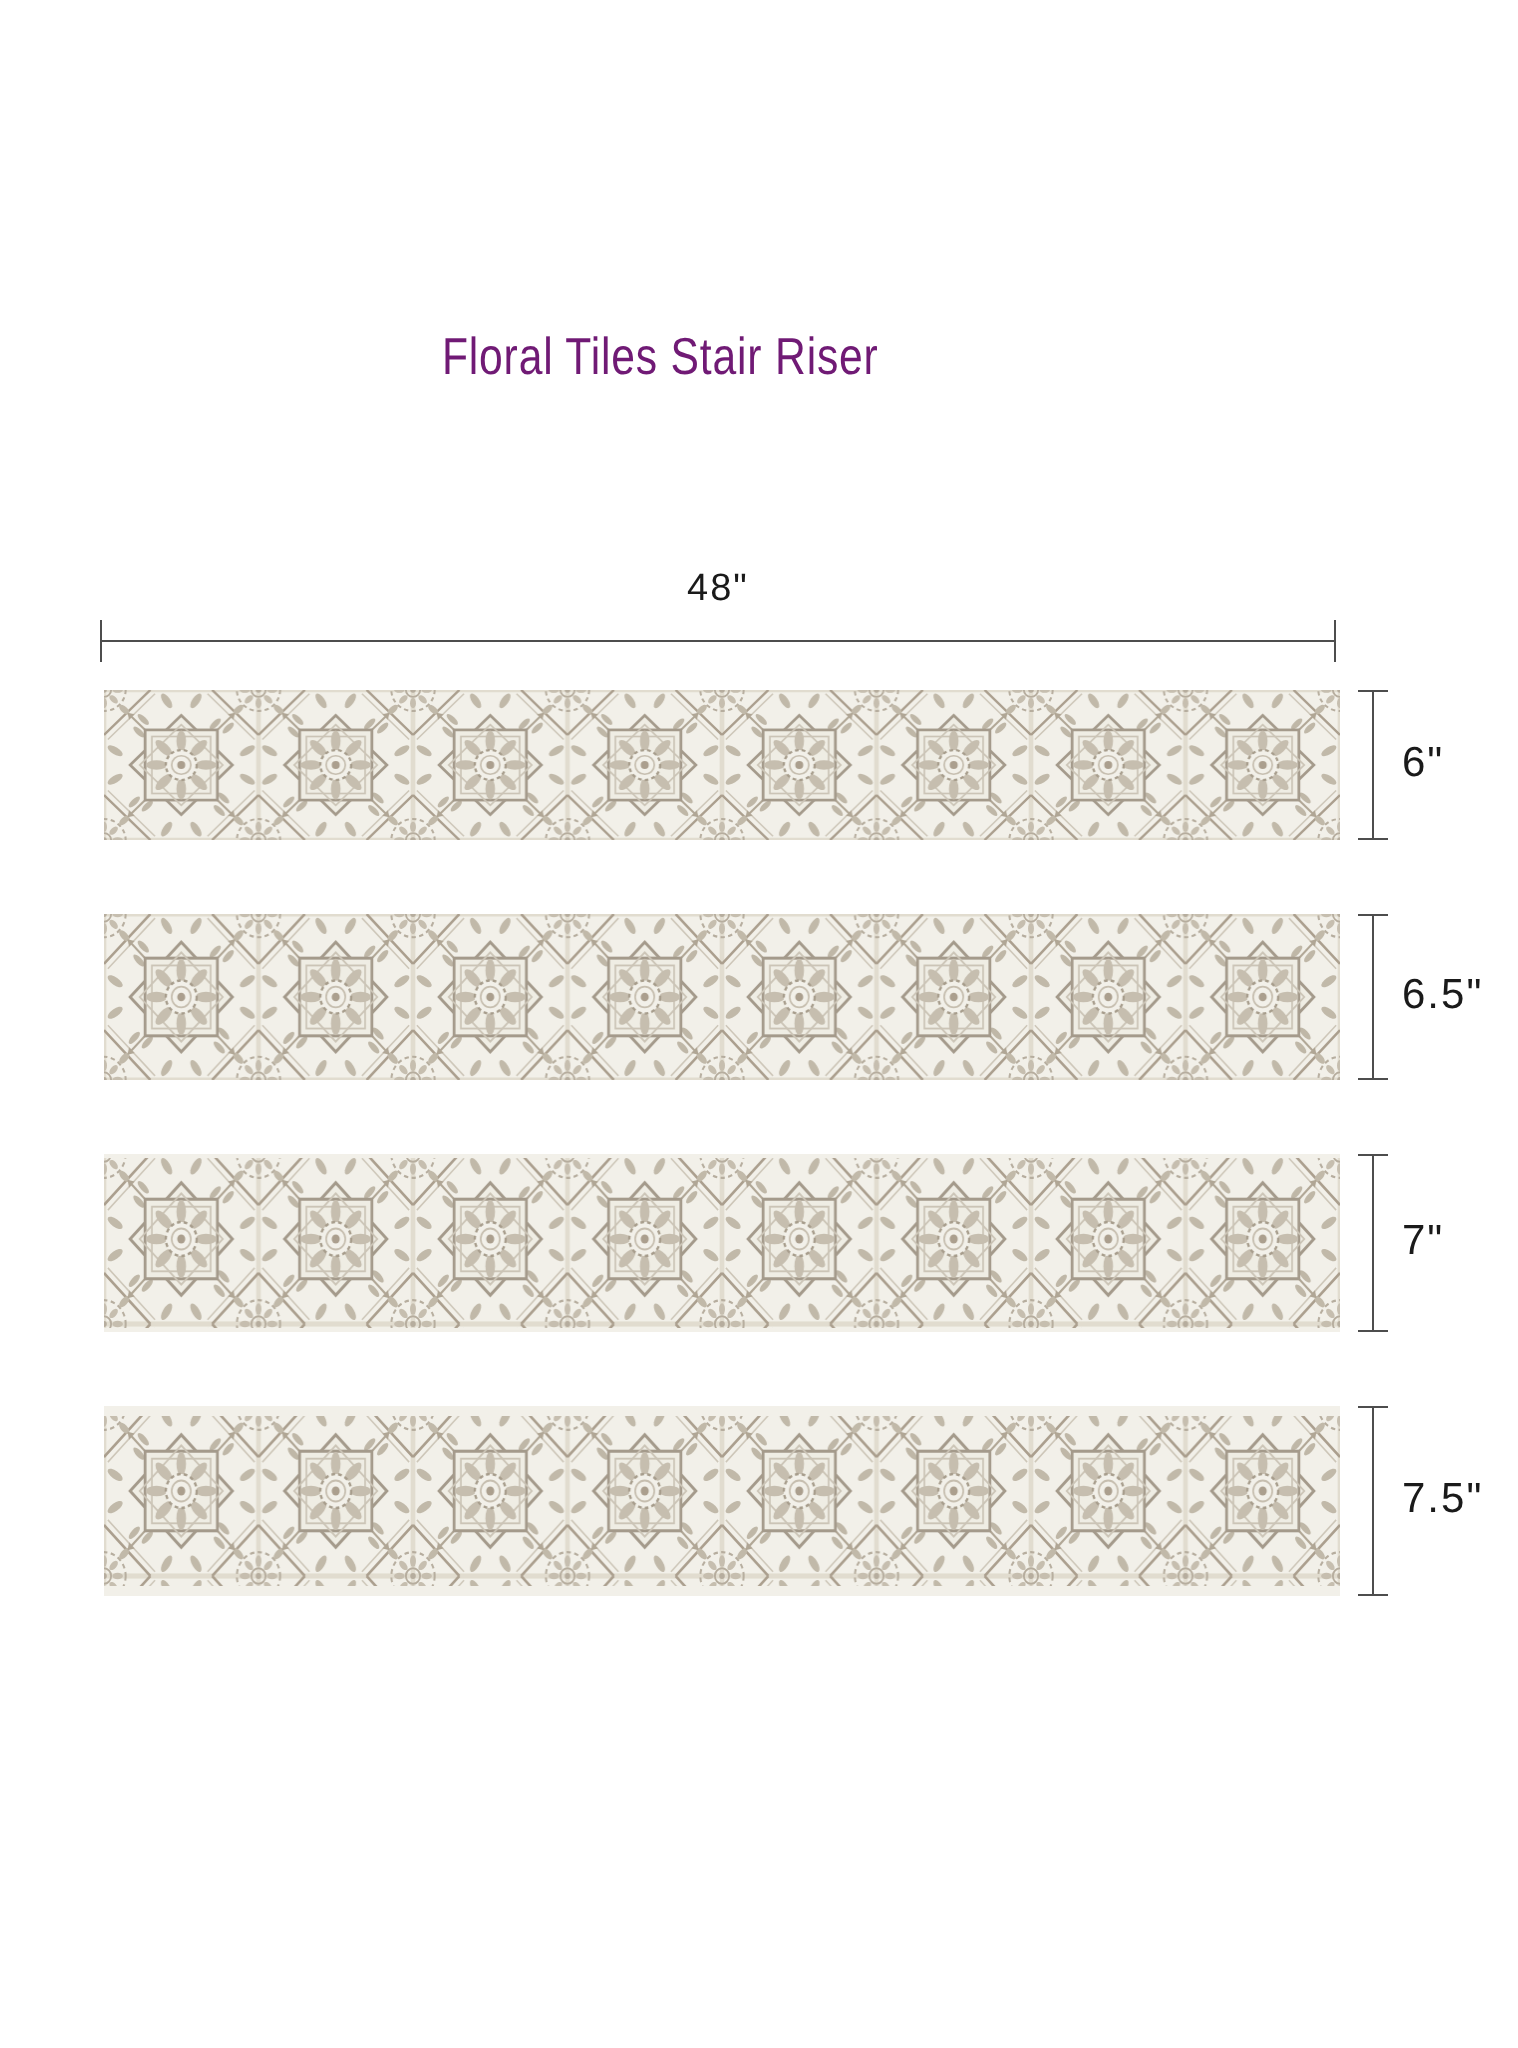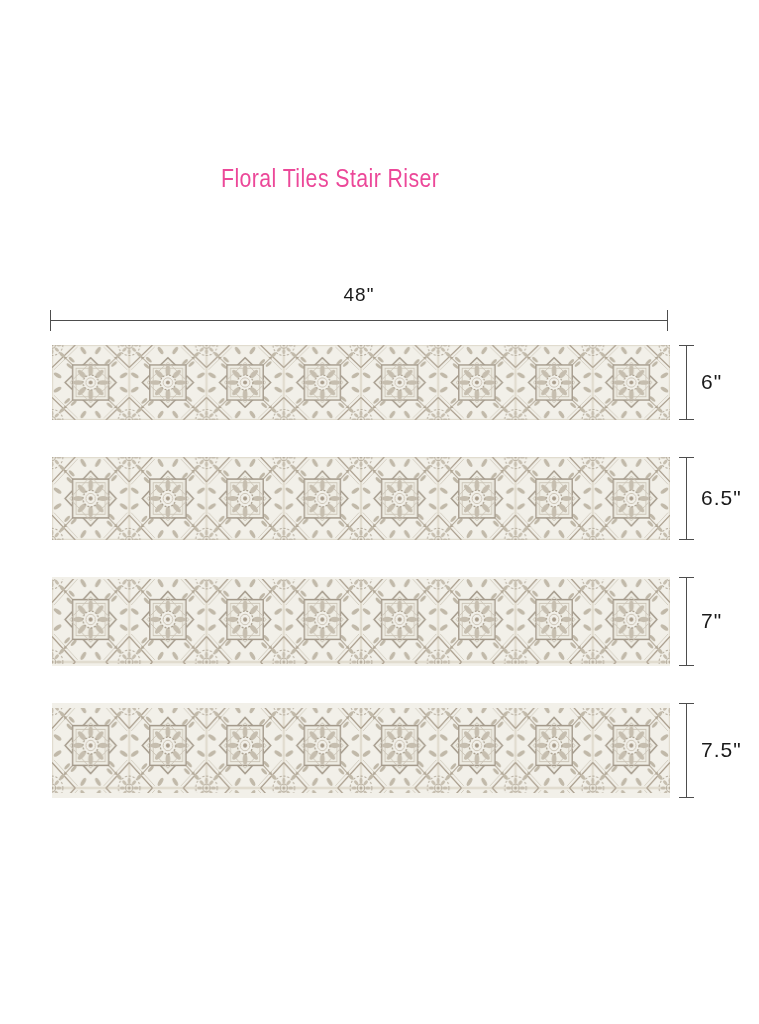--- a/index.html
+++ b/index.html
@@ -10,21 +10,21 @@
     font-family:"Liberation Sans", sans-serif;
     overflow:hidden;
   }
   .title{
     position:absolute;
     left:0;top:163px;width:661px;
     text-align:center;
     font-size:26px;
     font-weight:300;
     letter-spacing:0.5px;
-    color:#ec4899;
+    color:#701a75;
   }
   .title span{display:inline-block;transform:scaleX(0.82);transform-origin:center;}
 
   
   .h-dim{position:absolute;left:50px;top:310px;width:618px;height:21px;}
   .h-dim .line{position:absolute;left:0;right:0;top:10px;height:1px;background:#4d4d4d;}
   .h-dim .tick-l{position:absolute;left:0;top:0;width:1px;height:21px;background:#4d4d4d;}
   .h-dim .tick-r{position:absolute;right:0;top:0;width:1px;height:21px;background:#4d4d4d;}
   .h-dim-label{
     position:absolute;left:50px;top:284px;width:618px;

